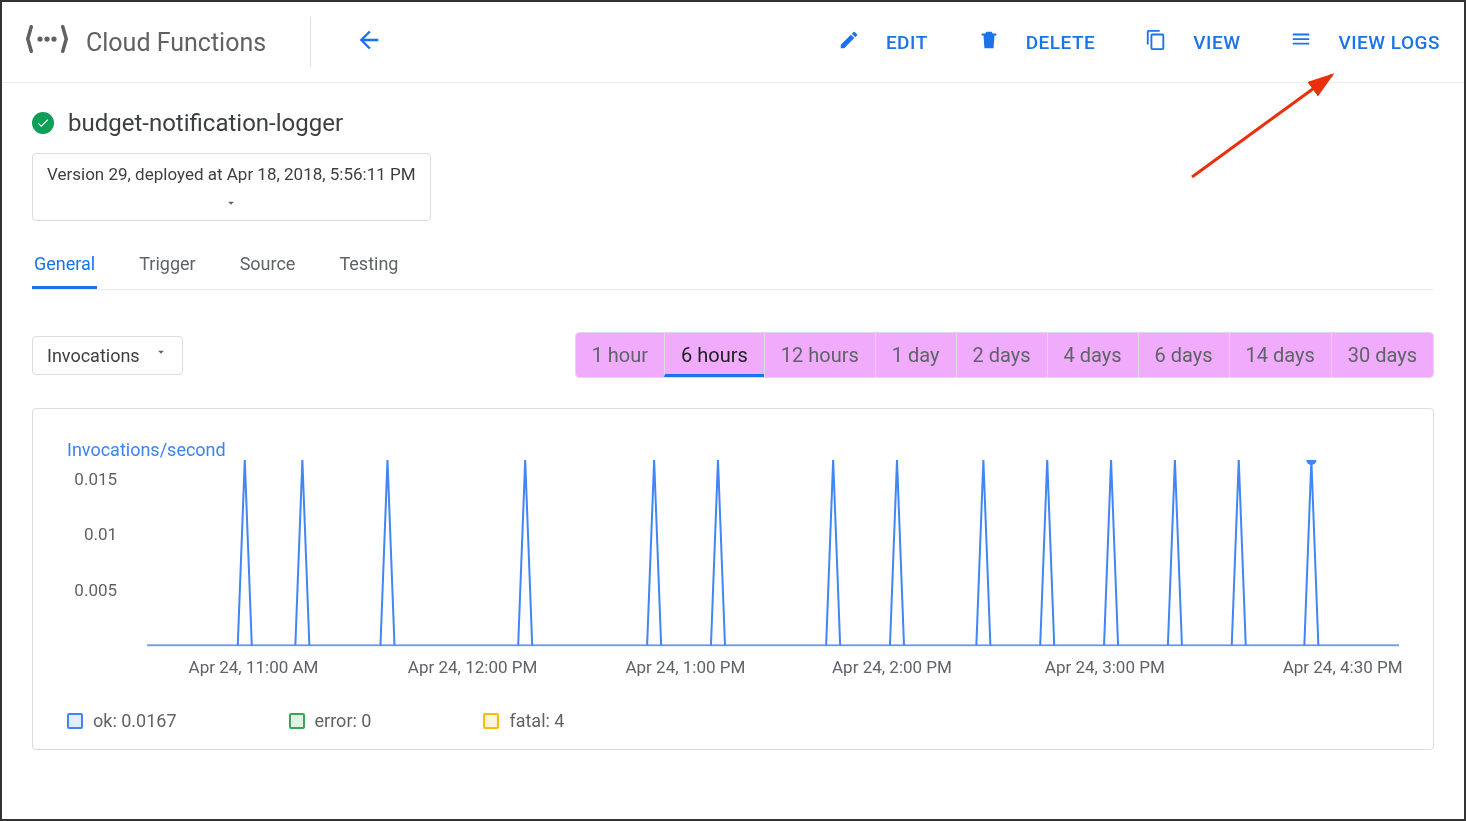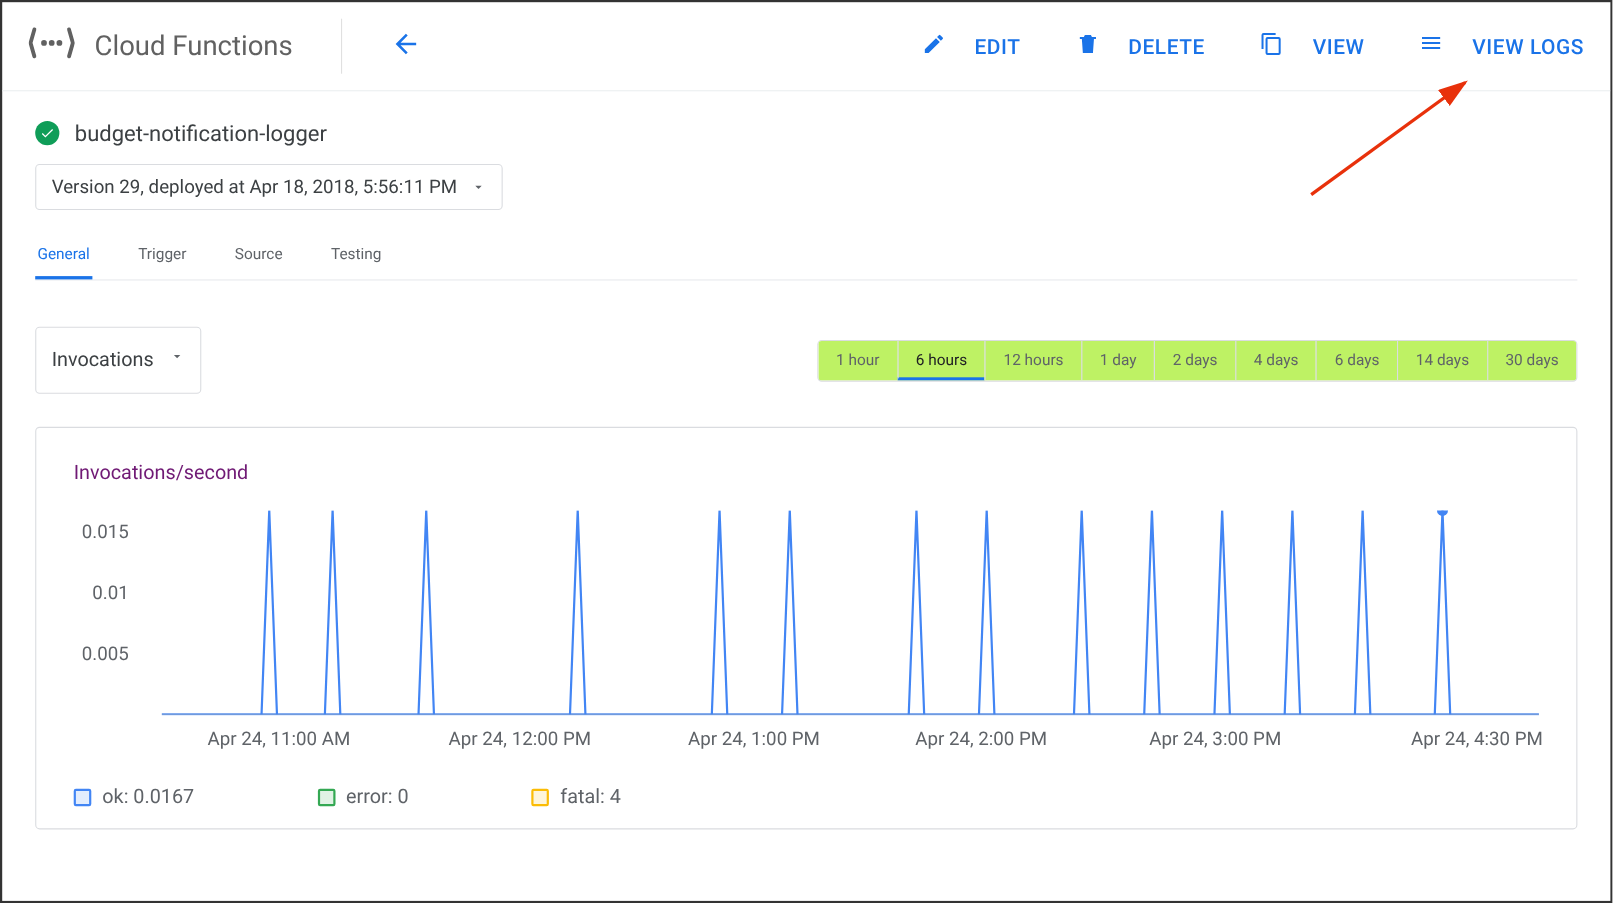--- a/index.html
+++ b/index.html
@@ -23,41 +23,41 @@
   .vline{width:1px;height:50px;background:#e0e0e0;margin:0 22px;}
   .back-arrow{color:var(--blue);}
   .page-title{font-size:25px;color:#202124;font-weight:400;}
   .actions{margin-left:auto;display:flex;gap:50px;align-items:center;}
   .action{display:flex;align-items:center;gap:26px;color:var(--blue);font-size:19px;font-weight:500;letter-spacing:.5px;cursor:pointer;}
   .action svg{width:22px;height:22px;}
 
   .hr{height:1px;background:#eceff1;width:100%;}
 
   .body{padding:26px 30px 0;}
-  .fn-header{display:flex;align-items:center;gap:14px;font-size:20px;color:#3c4043;}
+  .fn-header{display:flex;align-items:center;gap:14px;font-size:24px;color:#3c4043;}
   .status-dot{width:22px;height:22px;border-radius:50%;background:var(--green);display:flex;align-items:center;justify-content:center;}
   .status-dot svg{width:14px;height:14px;}
 
-  .version-select{margin-top:16px;display:inline-flex;align-items:center;gap:12px;border:1px solid var(--light);border-radius:4px;padding:10px 14px;font-size:17px;color:var(--text);cursor:pointer;}
+  .version-select{margin-top:16px;display:inline-flex;align-items:center;gap:12px;border:1px solid var(--light);border-radius:4px;padding:10px 14px;font-size:17px;color:var(--text);cursor:pointer;flex-direction:column;}
   .caret{display:inline-flex;}
   .caret svg{width:12px;height:12px;}
 
   .tabs{margin-top:32px;display:flex;gap:40px;border-bottom:1px solid #e8eaed;}
-  .tab{padding:0 2px 12px;font-size:14px;color:var(--muted);cursor:pointer;}
+  .tab{padding:0 2px 12px;font-size:18px;color:var(--muted);cursor:pointer;}
   .tab.active{color:var(--blue);border-bottom:3px solid var(--blue);}
 
   .controls-row{margin-top:42px;display:flex;justify-content:space-between;align-items:center;}
-  .metric-select{display:inline-flex;align-items:flex-start;gap:14px;border:1px solid var(--light);border-radius:4px;padding:19px 14px;font-size:18px;cursor:pointer;}
+  .metric-select{display:inline-flex;align-items:flex-start;gap:14px;border:1px solid var(--light);border-radius:4px;padding:8px 14px;font-size:18px;cursor:pointer;}
   .time-range{display:flex;border:1px solid var(--light);border-radius:4px;overflow:hidden;}
-  .time-range .seg{padding:10px 16px;font-size:14px;color:#5f6368;border-left:1px solid var(--light);cursor:pointer;background:#bef264;}
+  .time-range .seg{padding:10px 16px;font-size:20px;color:#5f6368;border-left:1px solid var(--light);cursor:pointer;background:#f0abfc;}
   .time-range .seg:first-child{border-left:none;}
   .time-range .seg.active{color:#202124;border-bottom:3px solid var(--blue);padding-bottom:7px;}
 
   .chart-card{margin-top:30px;border:1px solid var(--light);border-radius:4px;padding:30px 24px 18px;}
-  .chart-title{font-size:18px;color:#701a75;margin-bottom:24px;margin-left:10px;}
+  .chart-title{font-size:18px;color:#3b82f6;margin-bottom:0;margin-left:10px;}
   .chart-wrap{position:relative;}
   .chart-wrap svg{display:block;width:100%;}
   .legend{display:flex;gap:112px;align-items:center;margin-top:20px;margin-left:10px;font-size:18px;color:#5f6368;}
   .legend .item{display:flex;align-items:center;gap:10px;}
   .swatch{width:16px;height:16px;border:2px solid;border-radius:2px;}
   .swatch.ok{border-color:var(--ok-blue);background:rgba(66,133,244,.15);}
   .swatch.err{border-color:var(--light-green);background:rgba(52,168,83,.15);}
   .swatch.fatal{border-color:var(--orange);background:rgba(251,188,5,.15);}
 
   .arrow-annot{position:absolute;pointer-events:none;}

